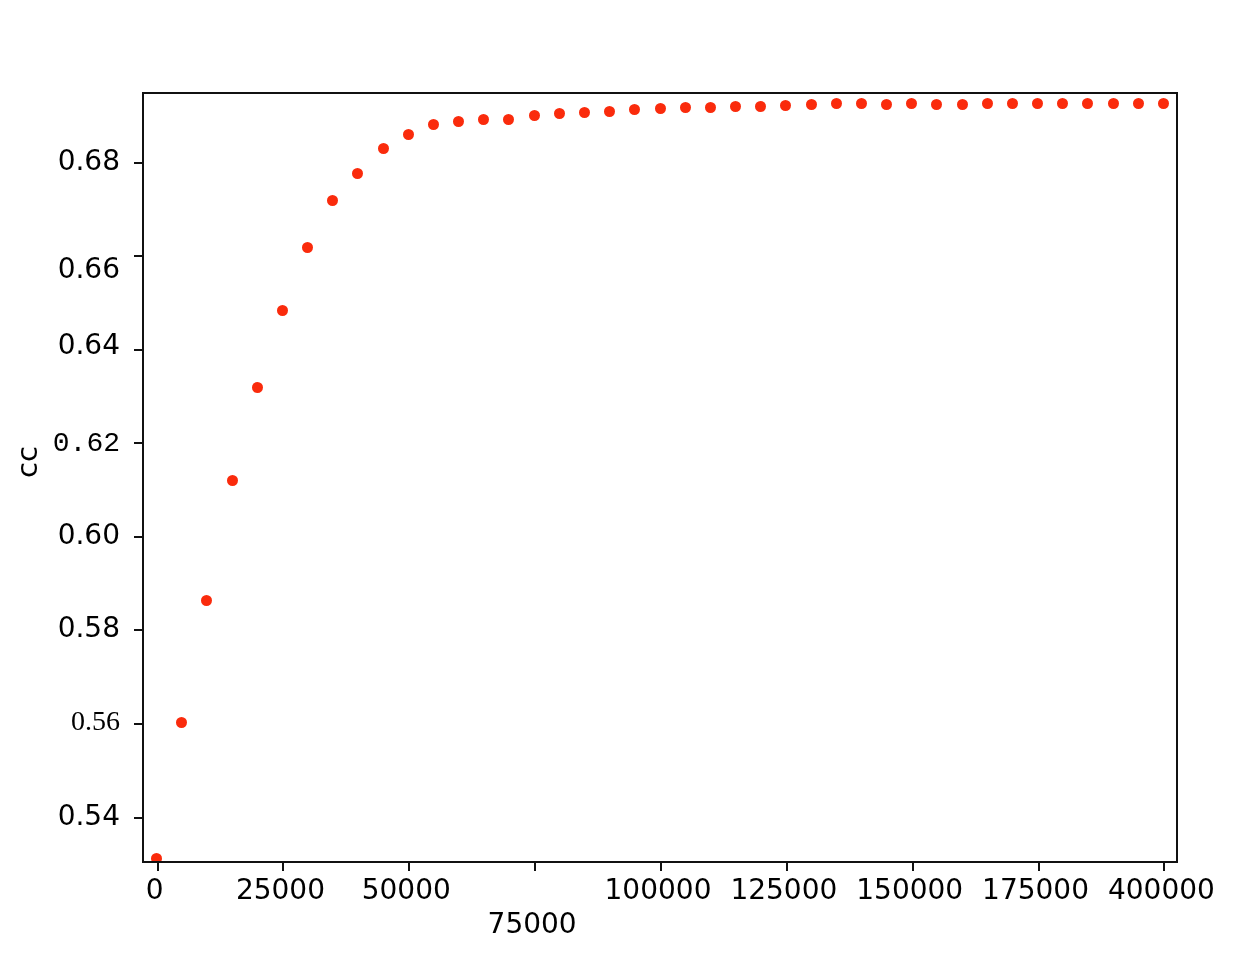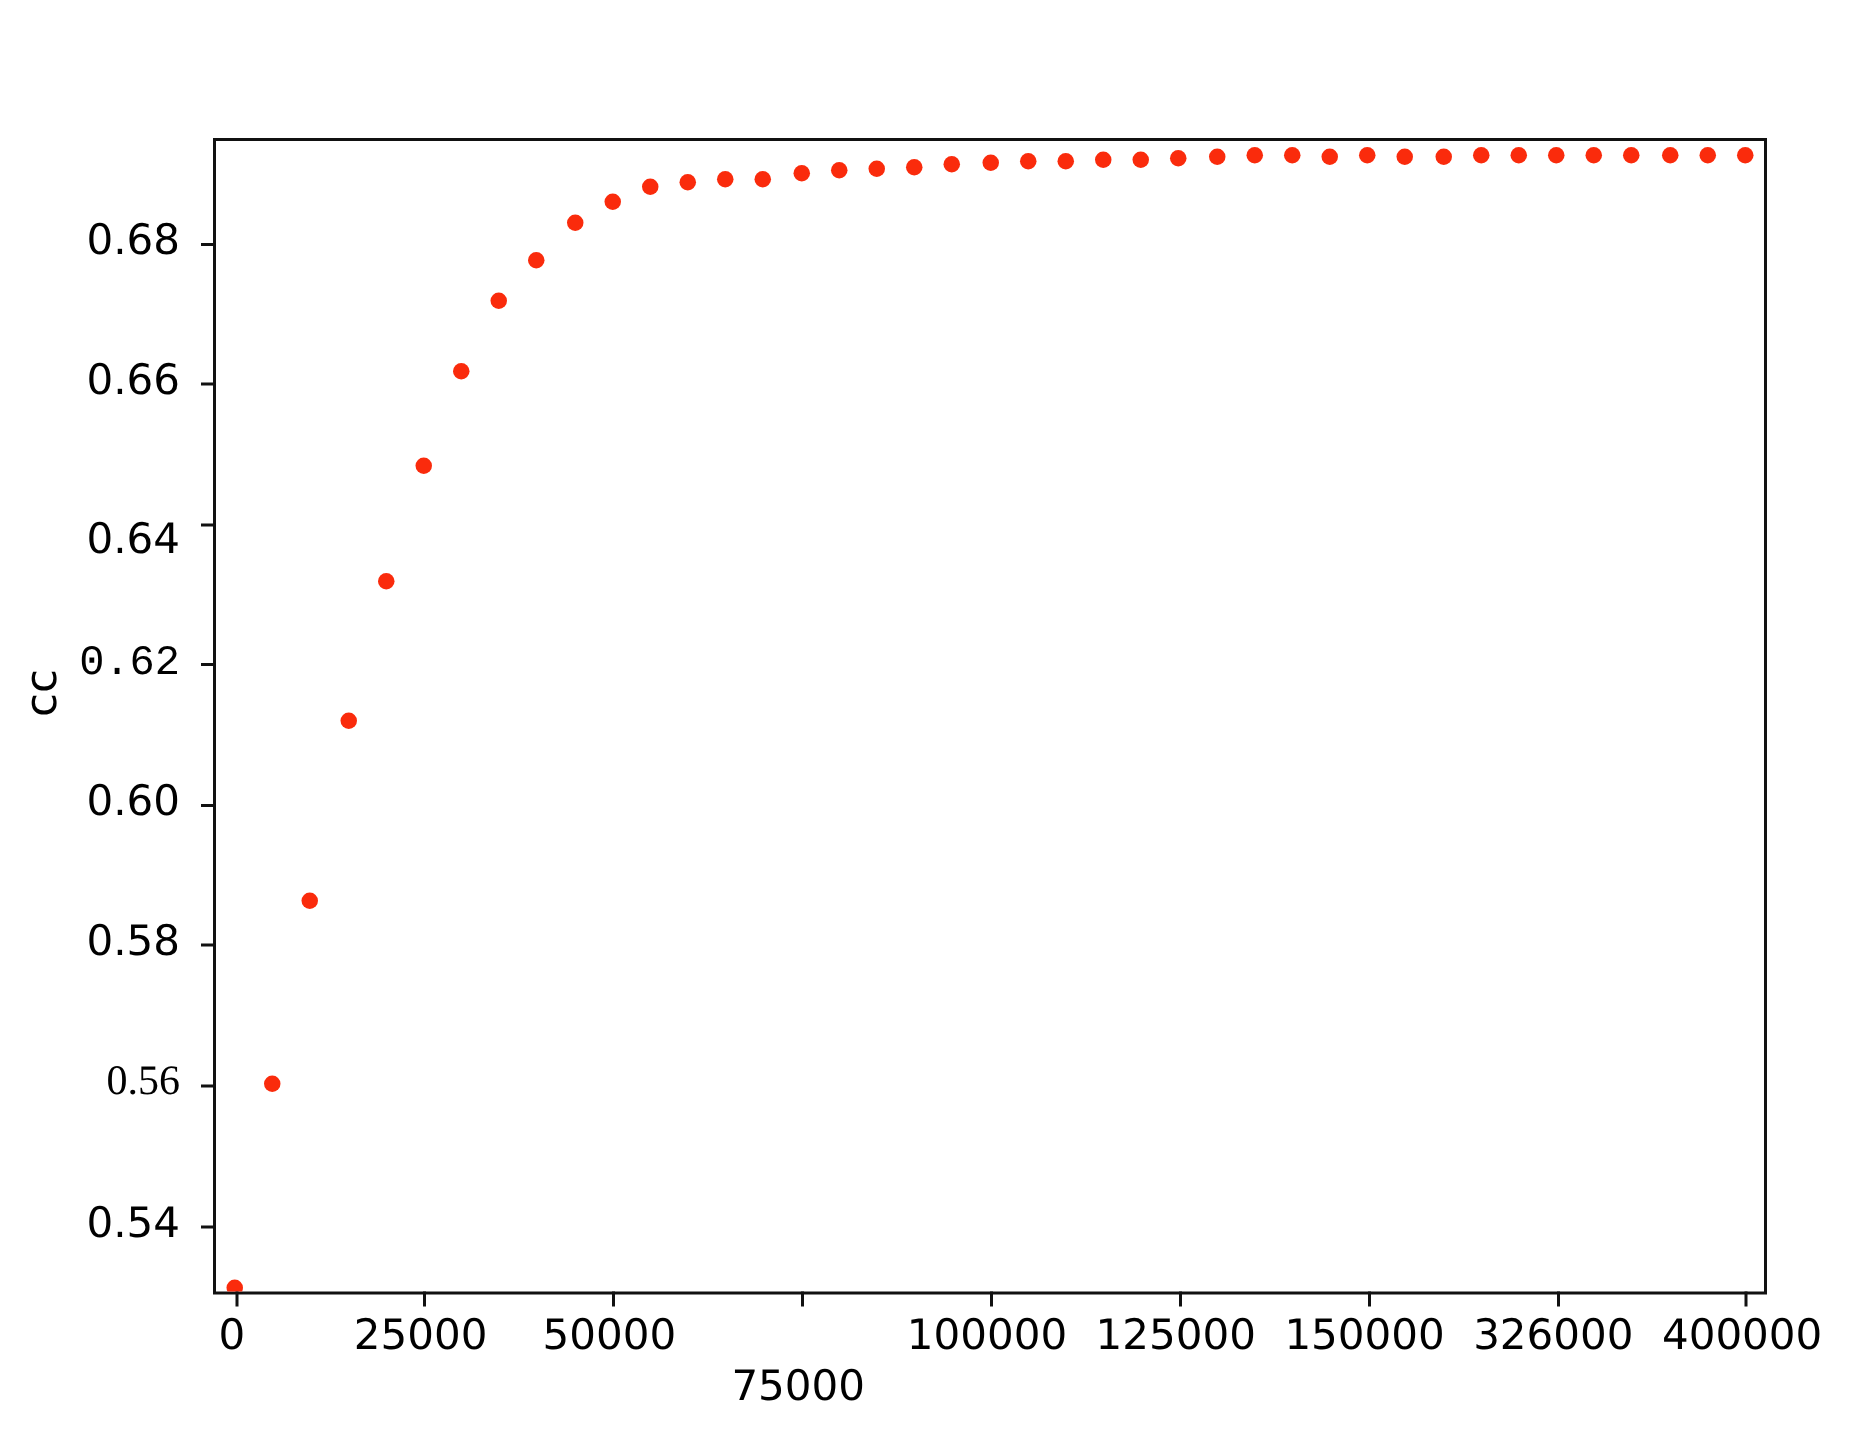--- a/index.html
+++ b/index.html
@@ -120,33 +120,33 @@
 
   <div id="ylabel">cc</div>
 
 
   <div id="ytick-labels">
       <div class="ytick-label" style="top: 814.57px; left: 0px; width: 120px;">0.54</div>
       <div class="ytick-label" style="top: 721.034px; left: 0px; width: 120px; font-family: Liberation Serif, serif;">0.56</div>
       <div class="ytick-label" style="top: 627.497px; left: 0px; width: 120px;">0.58</div>
       <div class="ytick-label" style="top: 533.96px; left: 0px; width: 120px;">0.60</div>
       <div class="ytick-label" style="top: 443px; left: 0px; width: 120px; font-family: Liberation Mono, monospace;">0.62</div>
-      <div class="ytick-label" style="top: 359px; left: 0px; width: 120px;">0.64</div>
-      <div class="ytick-label" style="top: 253px; left: 0px; width: 120px;">0.66</div>
+      <div class="ytick-label" style="top: 344px; left: 0px; width: 120px;">0.64</div>
+      <div class="ytick-label" style="top: 268px; left: 0px; width: 120px;">0.66</div>
       <div class="ytick-label" style="top: 159.814px; left: 0px; width: 120px;">0.68</div>
     </div>
   <div id="xtick-labels">
       <div class="xtick-label" style="left: 154.585px; top: 873px;">0</div>
       <div class="xtick-label" style="left: 280.439px; top: 873px;">25000</div>
       <div class="xtick-label" style="left: 406.293px; top: 873px;">50000</div>
       <div class="xtick-label" style="left: 532.146px; top: 907px;">75000</div>
       <div class="xtick-label" style="left: 658px; top: 873px;">100000</div>
       <div class="xtick-label" style="left: 783.854px; top: 873px;">125000</div>
       <div class="xtick-label" style="left: 909.707px; top: 873px;">150000</div>
-      <div class="xtick-label" style="left: 1035.56px; top: 873px;">326000</div>
+      <div class="xtick-label" style="left: 1035.56px; top: 873px;">175000</div>
       <div class="xtick-label" style="left: 1161.41px; top: 873px;">400000</div>
     </div>
 
   <div id="plot-area">
     <div id="points-layer">
         <div class="pt" title="0, 0.531" style="left: 12.5854px; top: 764.662px;"></div>
         <div class="pt" title="5000, 0.5601" style="left: 37.7561px; top: 628.566px;"></div>
         <div class="pt" title="10000, 0.5861" style="left: 62.9268px; top: 506.968px;"></div>
         <div class="pt" title="15000, 0.6118" style="left: 88.0976px; top: 386.774px;"></div>
         <div class="pt" title="20000, 0.6317" style="left: 113.268px; top: 293.705px;"></div>

